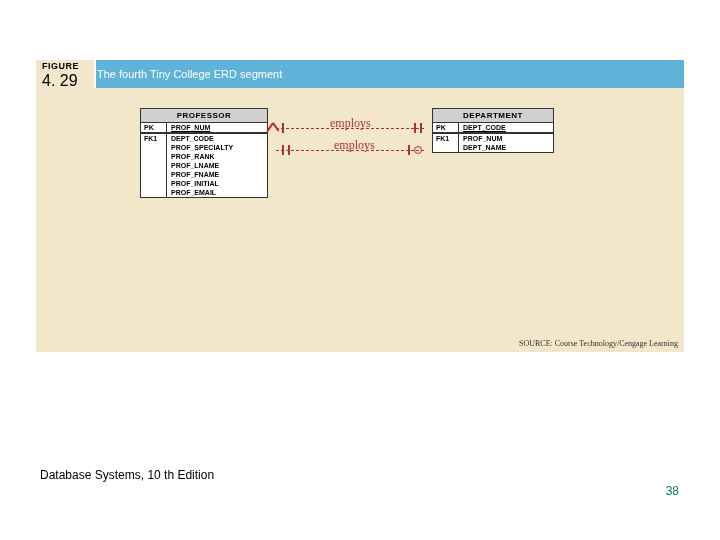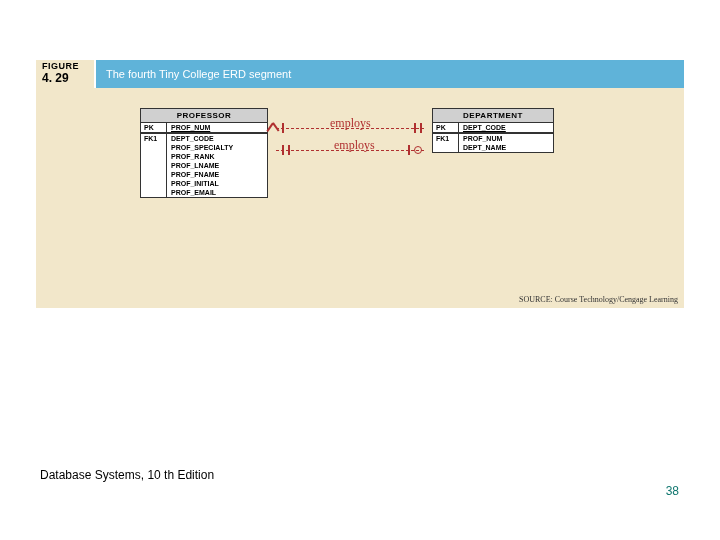--- a/index.html
+++ b/index.html
@@ -24,33 +24,33 @@
   }
   .figure-num-box {
     width: 60px;
     background: #f2e7ca;
     border-right: 2px solid #fff;
     padding: 2px 6px;
     font-size: 9px;
     line-height: 1.1;
   }
   .figure-num-box .lbl { font-weight: bold; letter-spacing: 0.5px; }
-  .figure-num-box .num { font-size: 12px; font-weight: bold; }
+  .figure-num-box .num { font-size: 16px; font-weight: normal; }
   .title-box {
     flex: 1;
     background: #5fb3d9;
     color: #fff;
     font-size: 11px;
-    padding: 6px 10px;
+    padding: 6px 1px;
     display: flex;
     align-items: center;
   }
   .body-box {
     width: 648px;
-    height: 220px;
+    height: 264px;
     background: #f2e7ca;
     position: relative;
   }
   .erd-table {
     position: absolute;
     background: #fff;
     border: 1px solid #333;
     font-size: 8px;
     font-weight: bold;
     color: #000;

